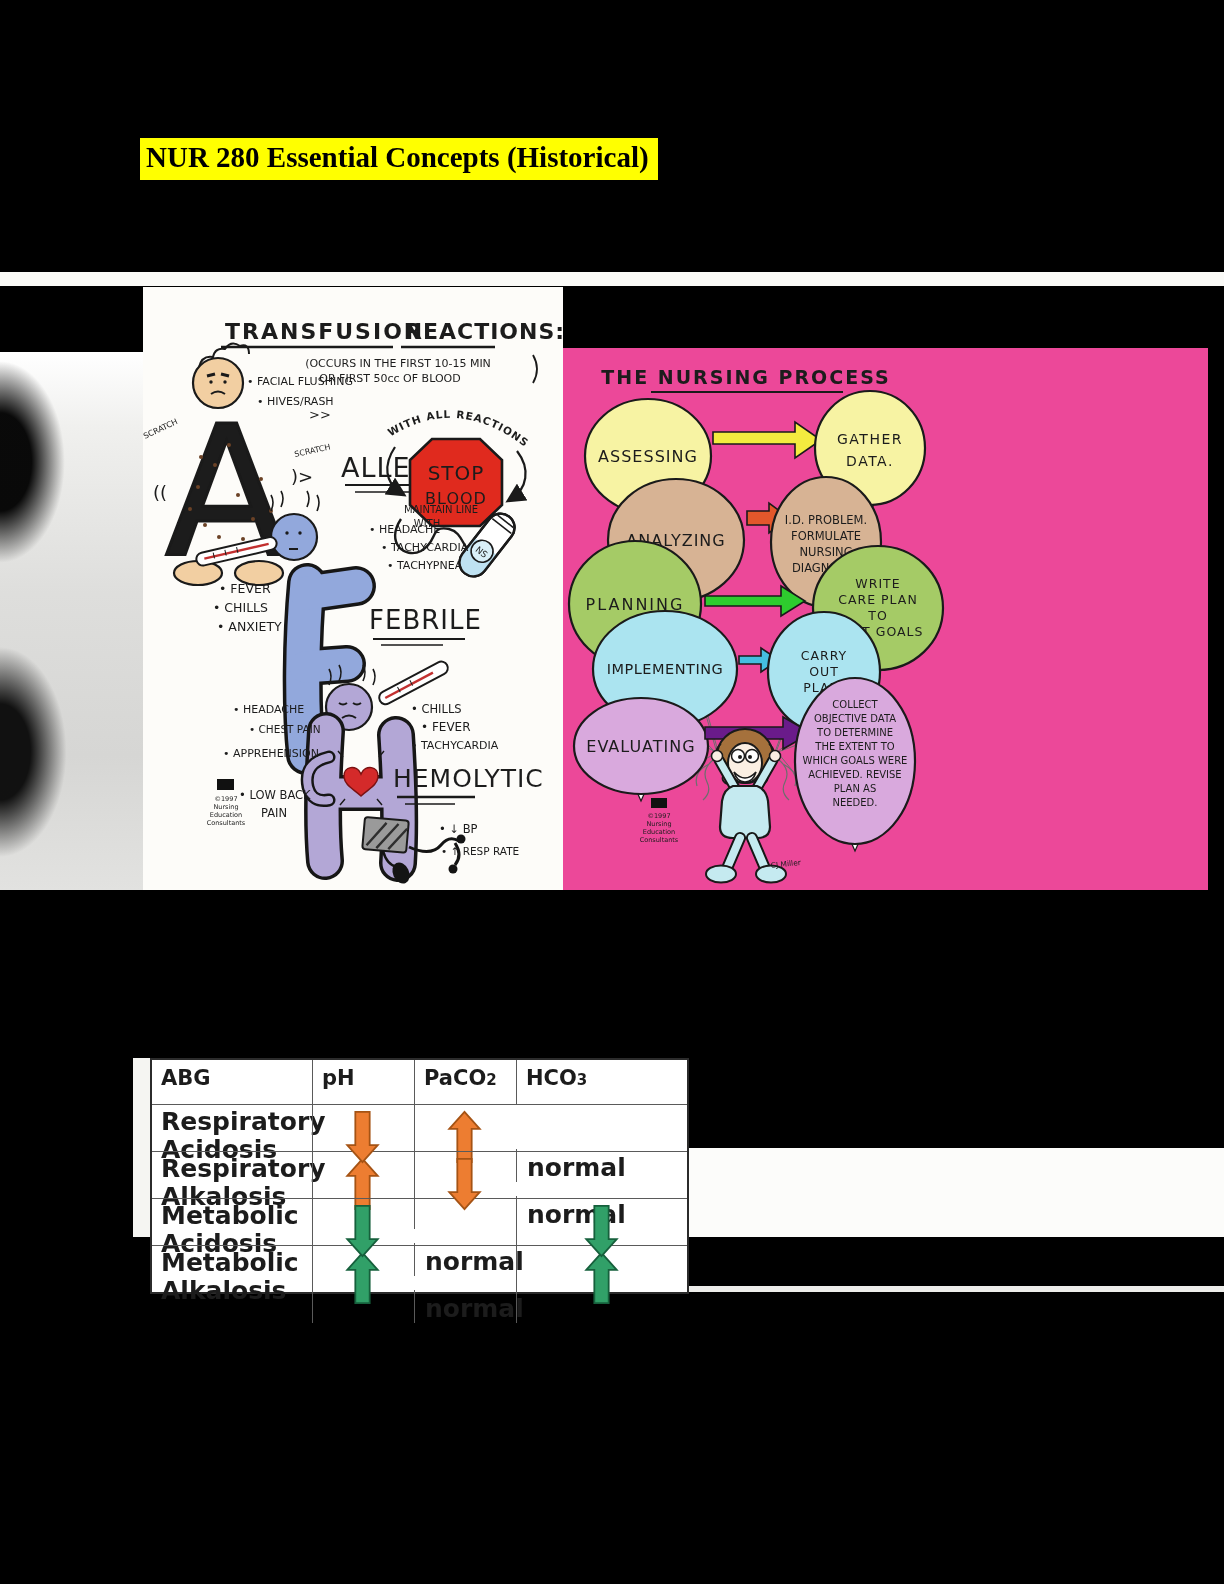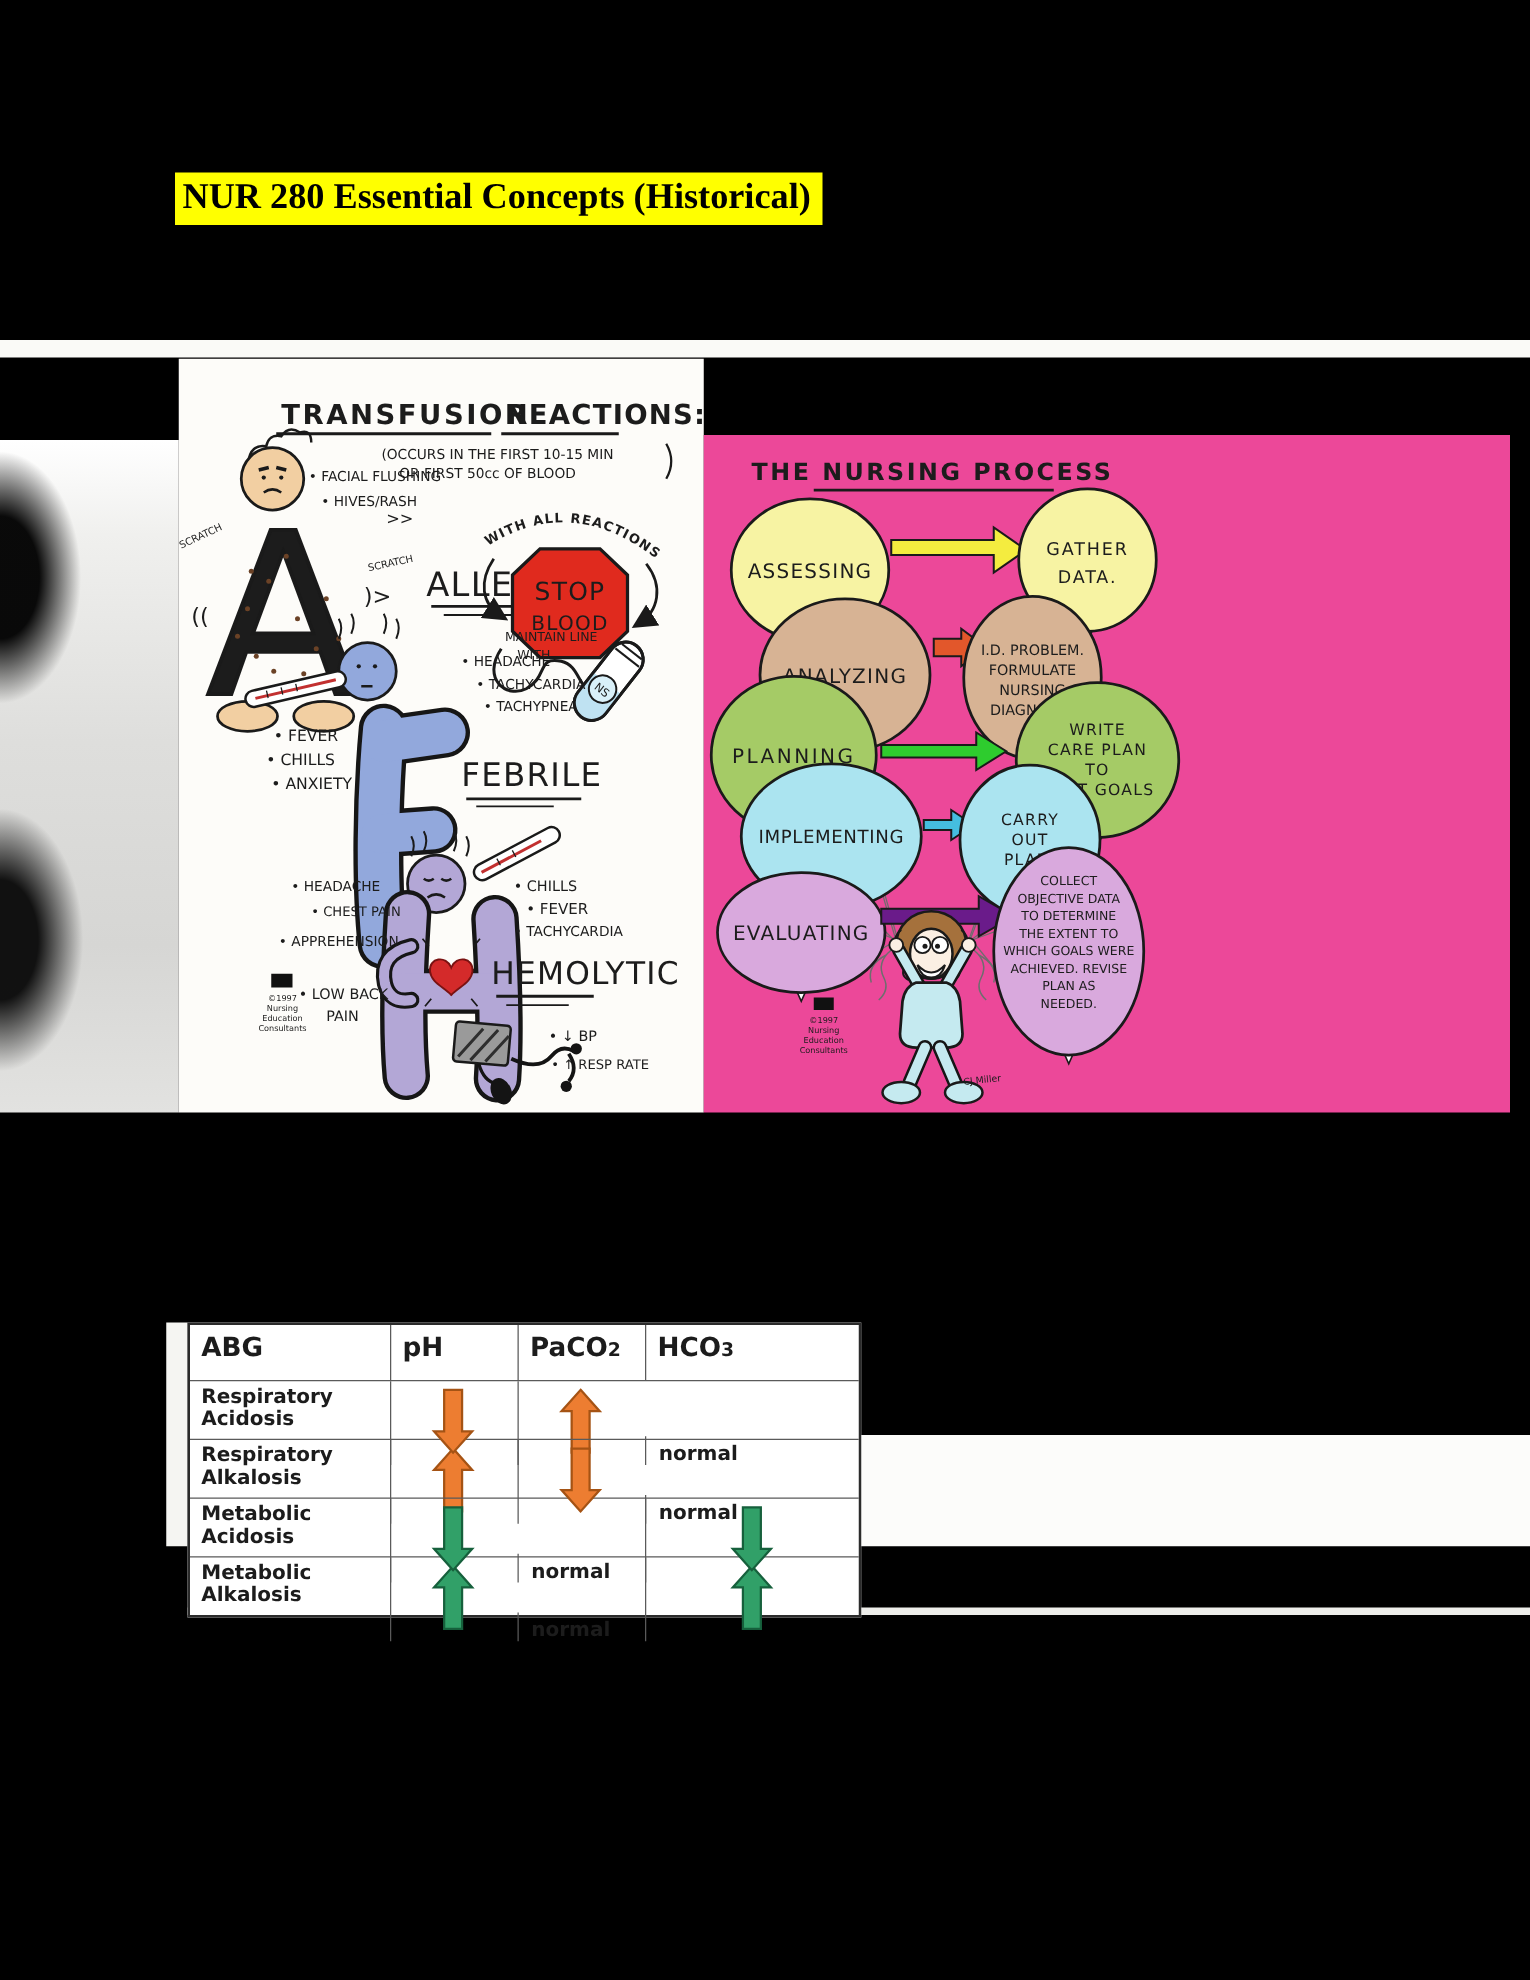--- a/index.html
+++ b/index.html
@@ -19,21 +19,21 @@
   .panel-right{left:563px;top:348px;width:645px;height:542px;background:#ec4899;}
   .white-band-right{position:absolute;left:685px;top:1148px;width:539px;height:89px;background:#FCFCFA;}
   .white-line-bottom{position:absolute;left:150px;top:1286px;width:1074px;height:6px;background:#EDEDEA;}
   .white-sliver-left{position:absolute;left:133px;top:1058px;width:17px;height:179px;background:#F5F5F2;}
 
   
   .abg-table{position:absolute;left:150px;top:1058px;width:535px;background:#fff;
         border:2.5px solid #2b2b2b;display:flex;flex-direction:column;}
   .trow{display:grid;grid-template-columns:160px 102px 102px 1fr;height:46px;border-top:1.5px solid #5a5a5a;}
   .trow.thead{height:44px;border-top:none;}
-  .tcell{border-left:1.5px solid #5a5a5a;padding:3px 2px 0 9px;font-weight:700;font-size:16px;
+  .tcell{border-left:1.5px solid #5a5a5a;padding:3px 2px 0 9px;font-weight:700;font-size:25px;
         color:#1c1c1c;line-height:1.12;overflow:visible;}
   .tcell:first-child{border-left:none;}
   .tcell.th{font-size:21px;padding-top:7px;}
   .sub{font-size:15px;}
   .tcell.val{display:flex;align-items:flex-start;justify-content:center;padding-left:0;}
   .tcell.val.cell-normal{justify-content:flex-start;padding-left:10px;padding-top:5px;margin-top:44px;}
   .arrow-svg{margin-top:3px;overflow:visible;}
   .arrow-svg.down{transform:rotate(180deg);}
 
   

